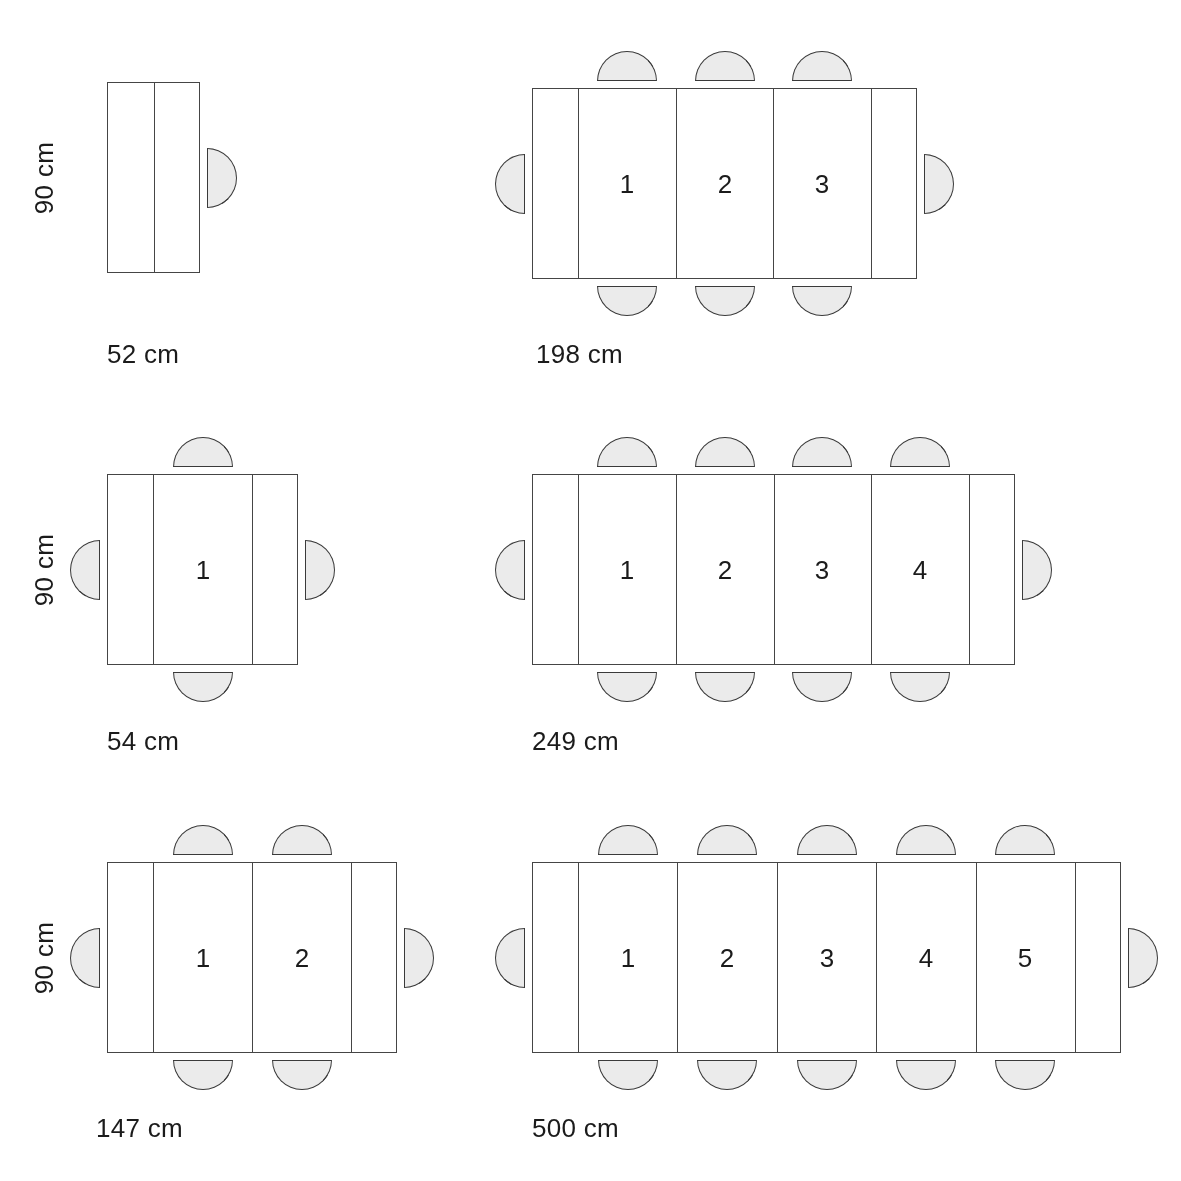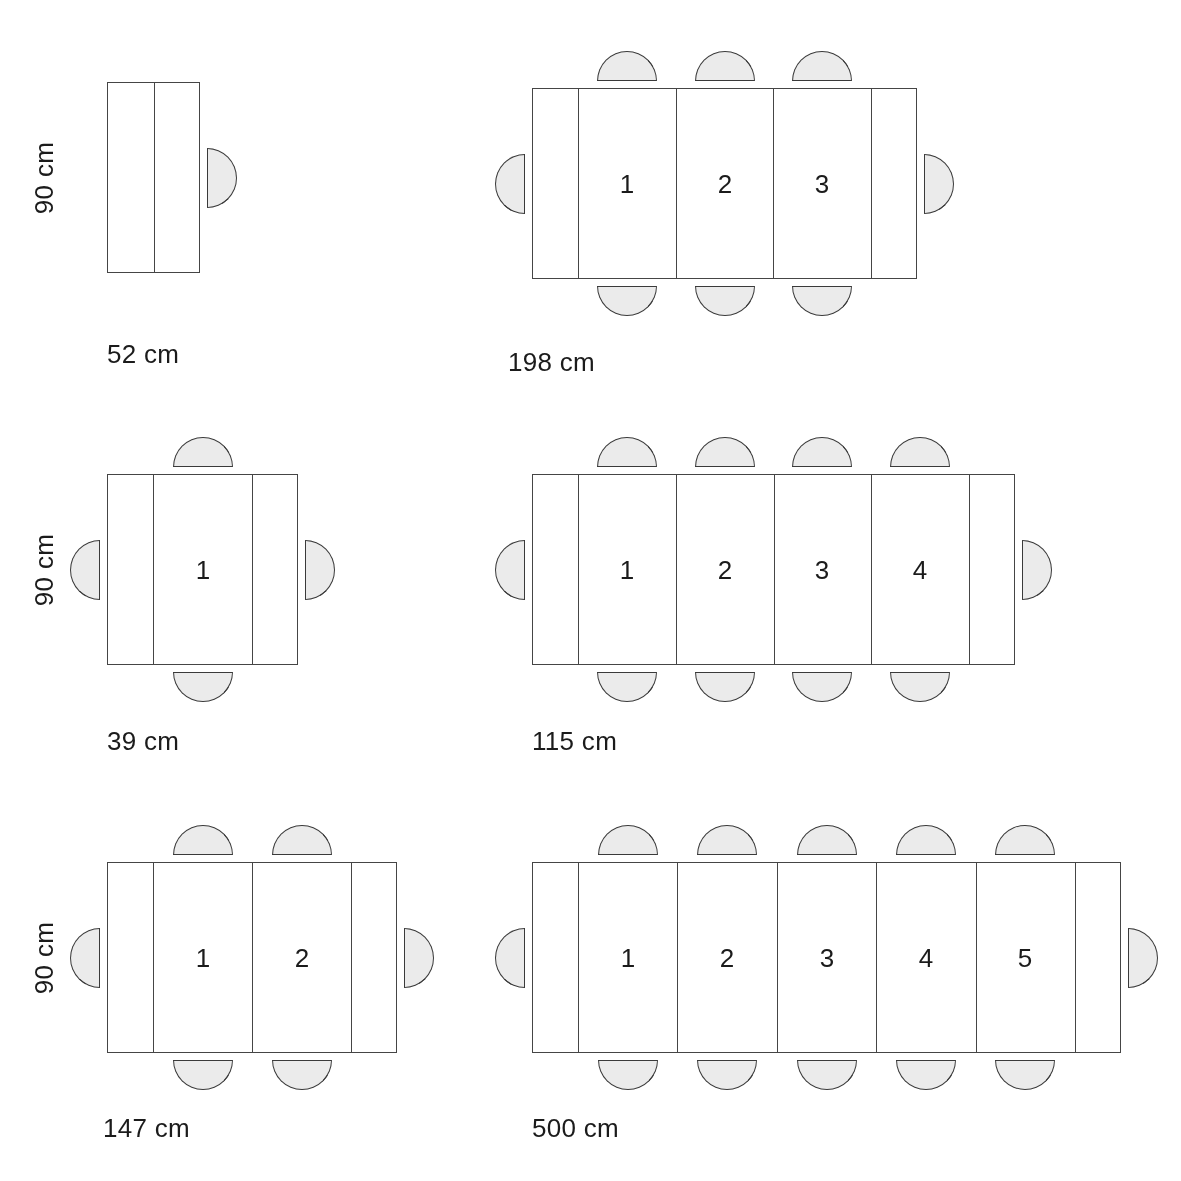--- a/index.html
+++ b/index.html
@@ -81,30 +81,30 @@
     <div class="leaf-number" style="left: 695px; top: 168px;">2</div>
     <div class="leaf-number" style="left: 792px; top: 168px;">3</div>
     <div class="chair chair-top" style="left: 597px; top: 51px;"></div>
     <div class="chair chair-top" style="left: 695px; top: 51px;"></div>
     <div class="chair chair-top" style="left: 792px; top: 51px;"></div>
     <div class="chair chair-bottom" style="left: 597px; top: 286px;"></div>
     <div class="chair chair-bottom" style="left: 695px; top: 286px;"></div>
     <div class="chair chair-bottom" style="left: 792px; top: 286px;"></div>
     <div class="chair chair-left" style="left: 495px; top: 154px;"></div>
     <div class="chair chair-right" style="left: 924px; top: 154px;"></div>
-    <div class="width-label" style="left: 508px; top: 341px; margin-top: 8px;">198 cm</div>
+    <div class="width-label" style="left: 536px; top: 341px;">198 cm</div>
     <div class="table-rect" style="left: 107px; top: 474px; width: 191px; height: 191px;"></div>
     <div class="leaf-divider" style="left: 153px; top: 475px; height: 189px;"></div>
     <div class="leaf-divider" style="left: 252px; top: 475px; height: 189px;"></div>
     <div class="leaf-number" style="left: 173px; top: 554px;">1</div>
     <div class="chair chair-top" style="left: 173px; top: 437px;"></div>
     <div class="chair chair-bottom" style="left: 173px; top: 672px;"></div>
     <div class="chair chair-left" style="left: 70px; top: 540px;"></div>
     <div class="chair chair-right" style="left: 305px; top: 540px;"></div>
-    <div class="width-label" style="left: 107px; top: 728px;">39 cm</div>
+    <div class="width-label" style="left: 107px; top: 728px;">54 cm</div>
     <div class="height-label" style="left: -16px; top: 556px;">90 cm</div>
     <div class="table-rect" style="left: 532px; top: 474px; width: 483px; height: 191px;"></div>
     <div class="leaf-divider" style="left: 578px; top: 475px; height: 189px;"></div>
     <div class="leaf-divider" style="left: 676px; top: 475px; height: 189px;"></div>
     <div class="leaf-divider" style="left: 774px; top: 475px; height: 189px;"></div>
     <div class="leaf-divider" style="left: 871px; top: 475px; height: 189px;"></div>
     <div class="leaf-divider" style="left: 969px; top: 475px; height: 189px;"></div>
     <div class="leaf-number" style="left: 597px; top: 554px;">1</div>
     <div class="leaf-number" style="left: 695px; top: 554px;">2</div>
     <div class="leaf-number" style="left: 792px; top: 554px;">3</div>
@@ -112,34 +112,34 @@
     <div class="chair chair-top" style="left: 597px; top: 437px;"></div>
     <div class="chair chair-top" style="left: 695px; top: 437px;"></div>
     <div class="chair chair-top" style="left: 792px; top: 437px;"></div>
     <div class="chair chair-top" style="left: 890px; top: 437px;"></div>
     <div class="chair chair-bottom" style="left: 597px; top: 672px;"></div>
     <div class="chair chair-bottom" style="left: 695px; top: 672px;"></div>
     <div class="chair chair-bottom" style="left: 792px; top: 672px;"></div>
     <div class="chair chair-bottom" style="left: 890px; top: 672px;"></div>
     <div class="chair chair-left" style="left: 495px; top: 540px;"></div>
     <div class="chair chair-right" style="left: 1022px; top: 540px;"></div>
-    <div class="width-label" style="left: 532px; top: 728px;">115 cm</div>
+    <div class="width-label" style="left: 532px; top: 728px;">249 cm</div>
     <div class="table-rect" style="left: 107px; top: 862px; width: 290px; height: 191px;"></div>
     <div class="leaf-divider" style="left: 153px; top: 863px; height: 189px;"></div>
     <div class="leaf-divider" style="left: 252px; top: 863px; height: 189px;"></div>
     <div class="leaf-divider" style="left: 351px; top: 863px; height: 189px;"></div>
     <div class="leaf-number" style="left: 173px; top: 942px;">1</div>
     <div class="leaf-number" style="left: 272px; top: 942px;">2</div>
     <div class="chair chair-top" style="left: 173px; top: 825px;"></div>
     <div class="chair chair-top" style="left: 272px; top: 825px;"></div>
     <div class="chair chair-bottom" style="left: 173px; top: 1060px;"></div>
     <div class="chair chair-bottom" style="left: 272px; top: 1060px;"></div>
     <div class="chair chair-left" style="left: 70px; top: 928px;"></div>
     <div class="chair chair-right" style="left: 404px; top: 928px;"></div>
-    <div class="width-label" style="left: 103px; top: 1115px;">147 cm</div>
+    <div class="width-label" style="left: 96px; top: 1115px;">147 cm</div>
     <div class="height-label" style="left: -16px; top: 944px;">90 cm</div>
     <div class="table-rect" style="left: 532px; top: 862px; width: 589px; height: 191px;"></div>
     <div class="leaf-divider" style="left: 578px; top: 863px; height: 189px;"></div>
     <div class="leaf-divider" style="left: 677px; top: 863px; height: 189px;"></div>
     <div class="leaf-divider" style="left: 777px; top: 863px; height: 189px;"></div>
     <div class="leaf-divider" style="left: 876px; top: 863px; height: 189px;"></div>
     <div class="leaf-divider" style="left: 976px; top: 863px; height: 189px;"></div>
     <div class="leaf-divider" style="left: 1075px; top: 863px; height: 189px;"></div>
     <div class="leaf-number" style="left: 598px; top: 942px;">1</div>
     <div class="leaf-number" style="left: 697px; top: 942px;">2</div>

